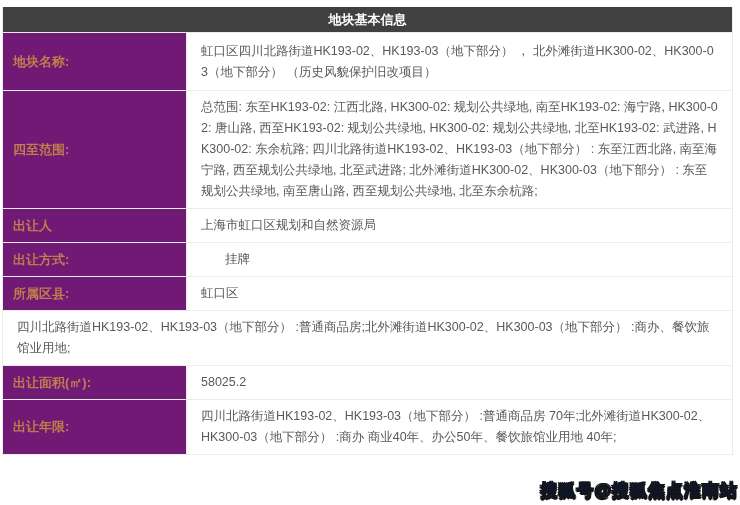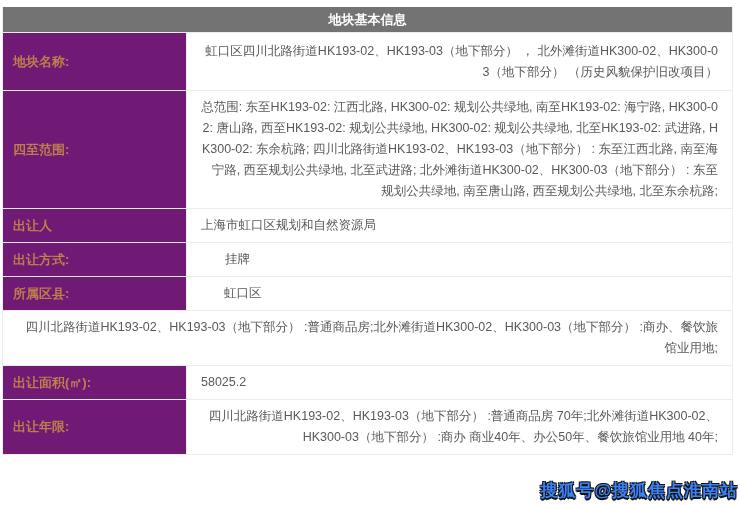--- a/index.html
+++ b/index.html
@@ -25,32 +25,32 @@
     border-top: none;
     background: #ffffff;
   }
   .table-header {
     height: 25px;
     line-height: 25px;
     text-align: center;
     color: #ffffff;
     font-size: 13px;
     font-weight: bold;
-    background: #737373;
+    background: #404040;
   }
   .row {
     display: flex;
     border-top: 1px solid #ececec;
     background: #ffffff;
   }
   .row:nth-child(1)  { min-height: 57px; }
   .row:nth-child(2)  { min-height: 102px; }
   .row:nth-child(3)  { min-height: 30px; font-family: Liberation Serif, serif; }
   .row:nth-child(4)  { min-height: 30px; gap: 24px; }
-  .row:nth-child(5)  { min-height: 32px; gap: 23px; }
+  .row:nth-child(5)  { min-height: 32px; }
   .row:nth-child(6)  { min-height: 47px; }
   .row:nth-child(7)  { min-height: 30px; }
   .row:nth-child(8)  { min-height: 49px; }
   .row:nth-child(9)  { min-height: 51px; }
   .row:nth-child(10) { min-height: 35px; }
   .cell-label {
     width: 184px;
     flex: 0 0 184px;
     box-sizing: border-box;
     background: #701a75;
@@ -65,30 +65,29 @@
   .cell-value {
     flex: 1 1 auto;
     box-sizing: border-box;
     display: flex;
     align-items: center;
     padding: 6px 14px 6px 14px;
     color: #595959;
     font-size: 12.5px;
     line-height: 21px;
     word-break: break-all;
-    text-align: right;
   }
   .watermark {
     position: absolute;
     right: 2px;
     bottom: 3px;
     font-size: 17px;
     font-weight: bold;
     letter-spacing: 1px;
-    color: #3b82f6;
+    color: #0f172a;
     text-shadow:
       -1px -1px 0 #141414, 1px -1px 0 #141414,
       -1px  1px 0 #141414, 1px  1px 0 #141414,
        0    2px 0 #141414;
     pointer-events: none;
     white-space: nowrap;
     padding-left: 13px;
   }
 </style>
 </head>

